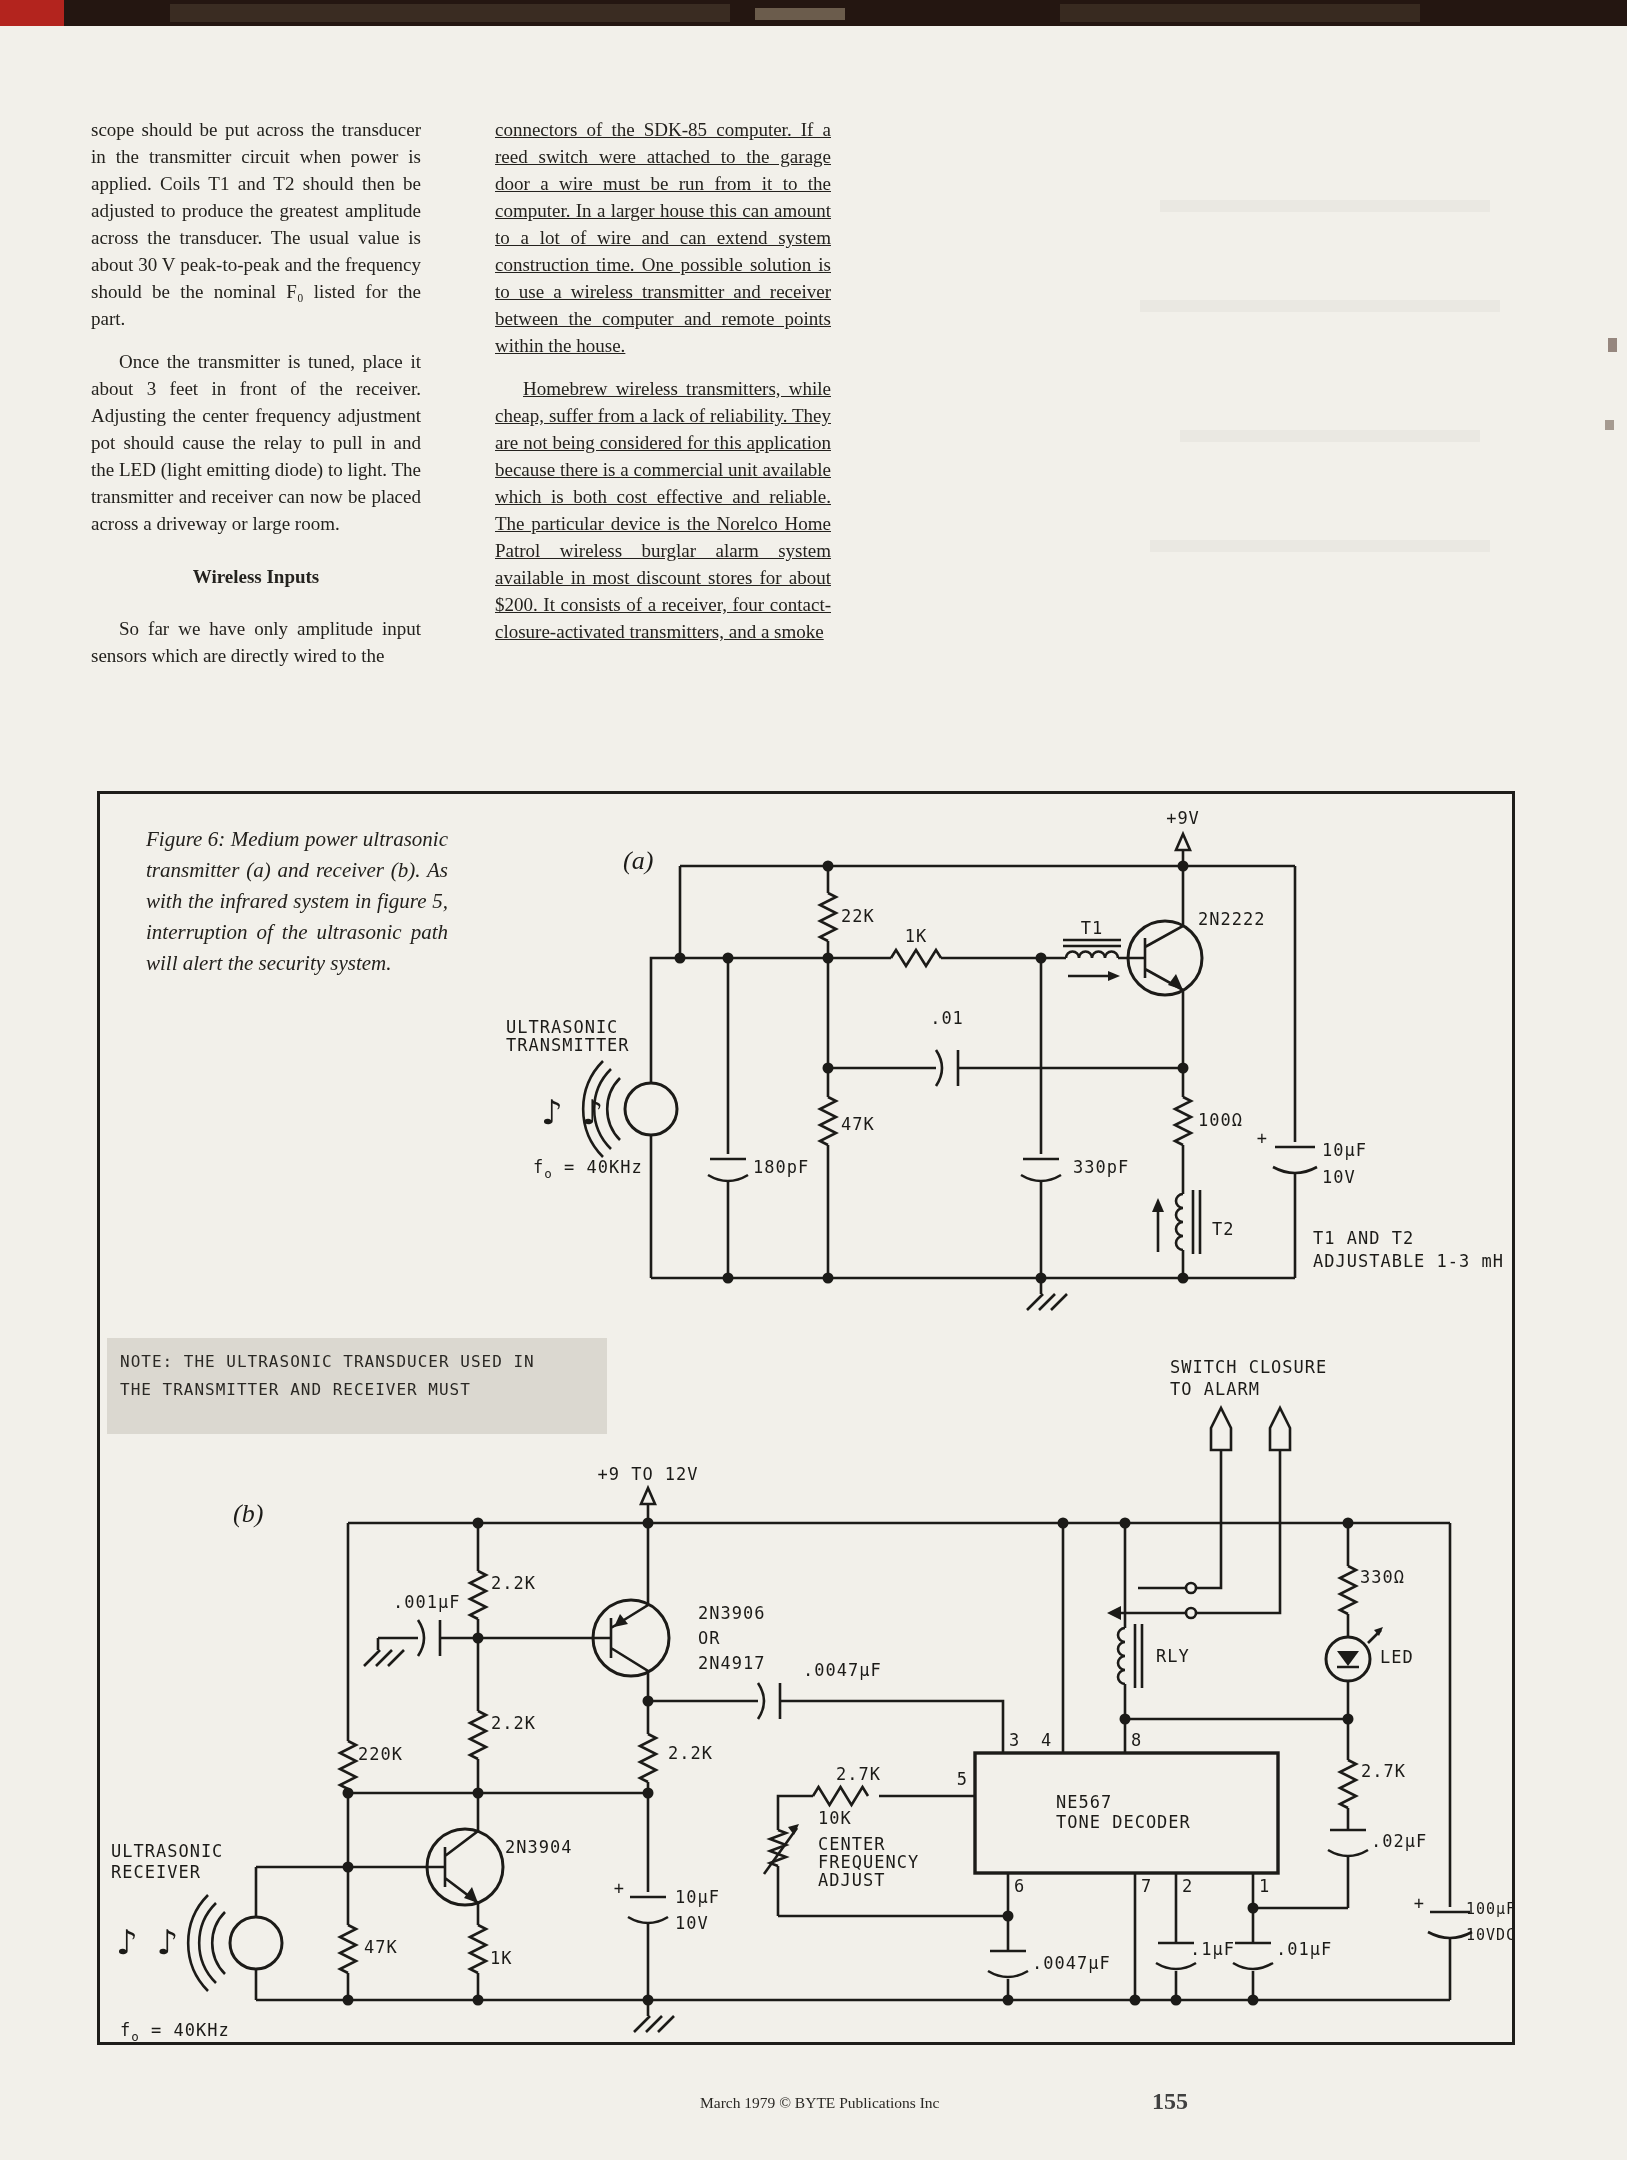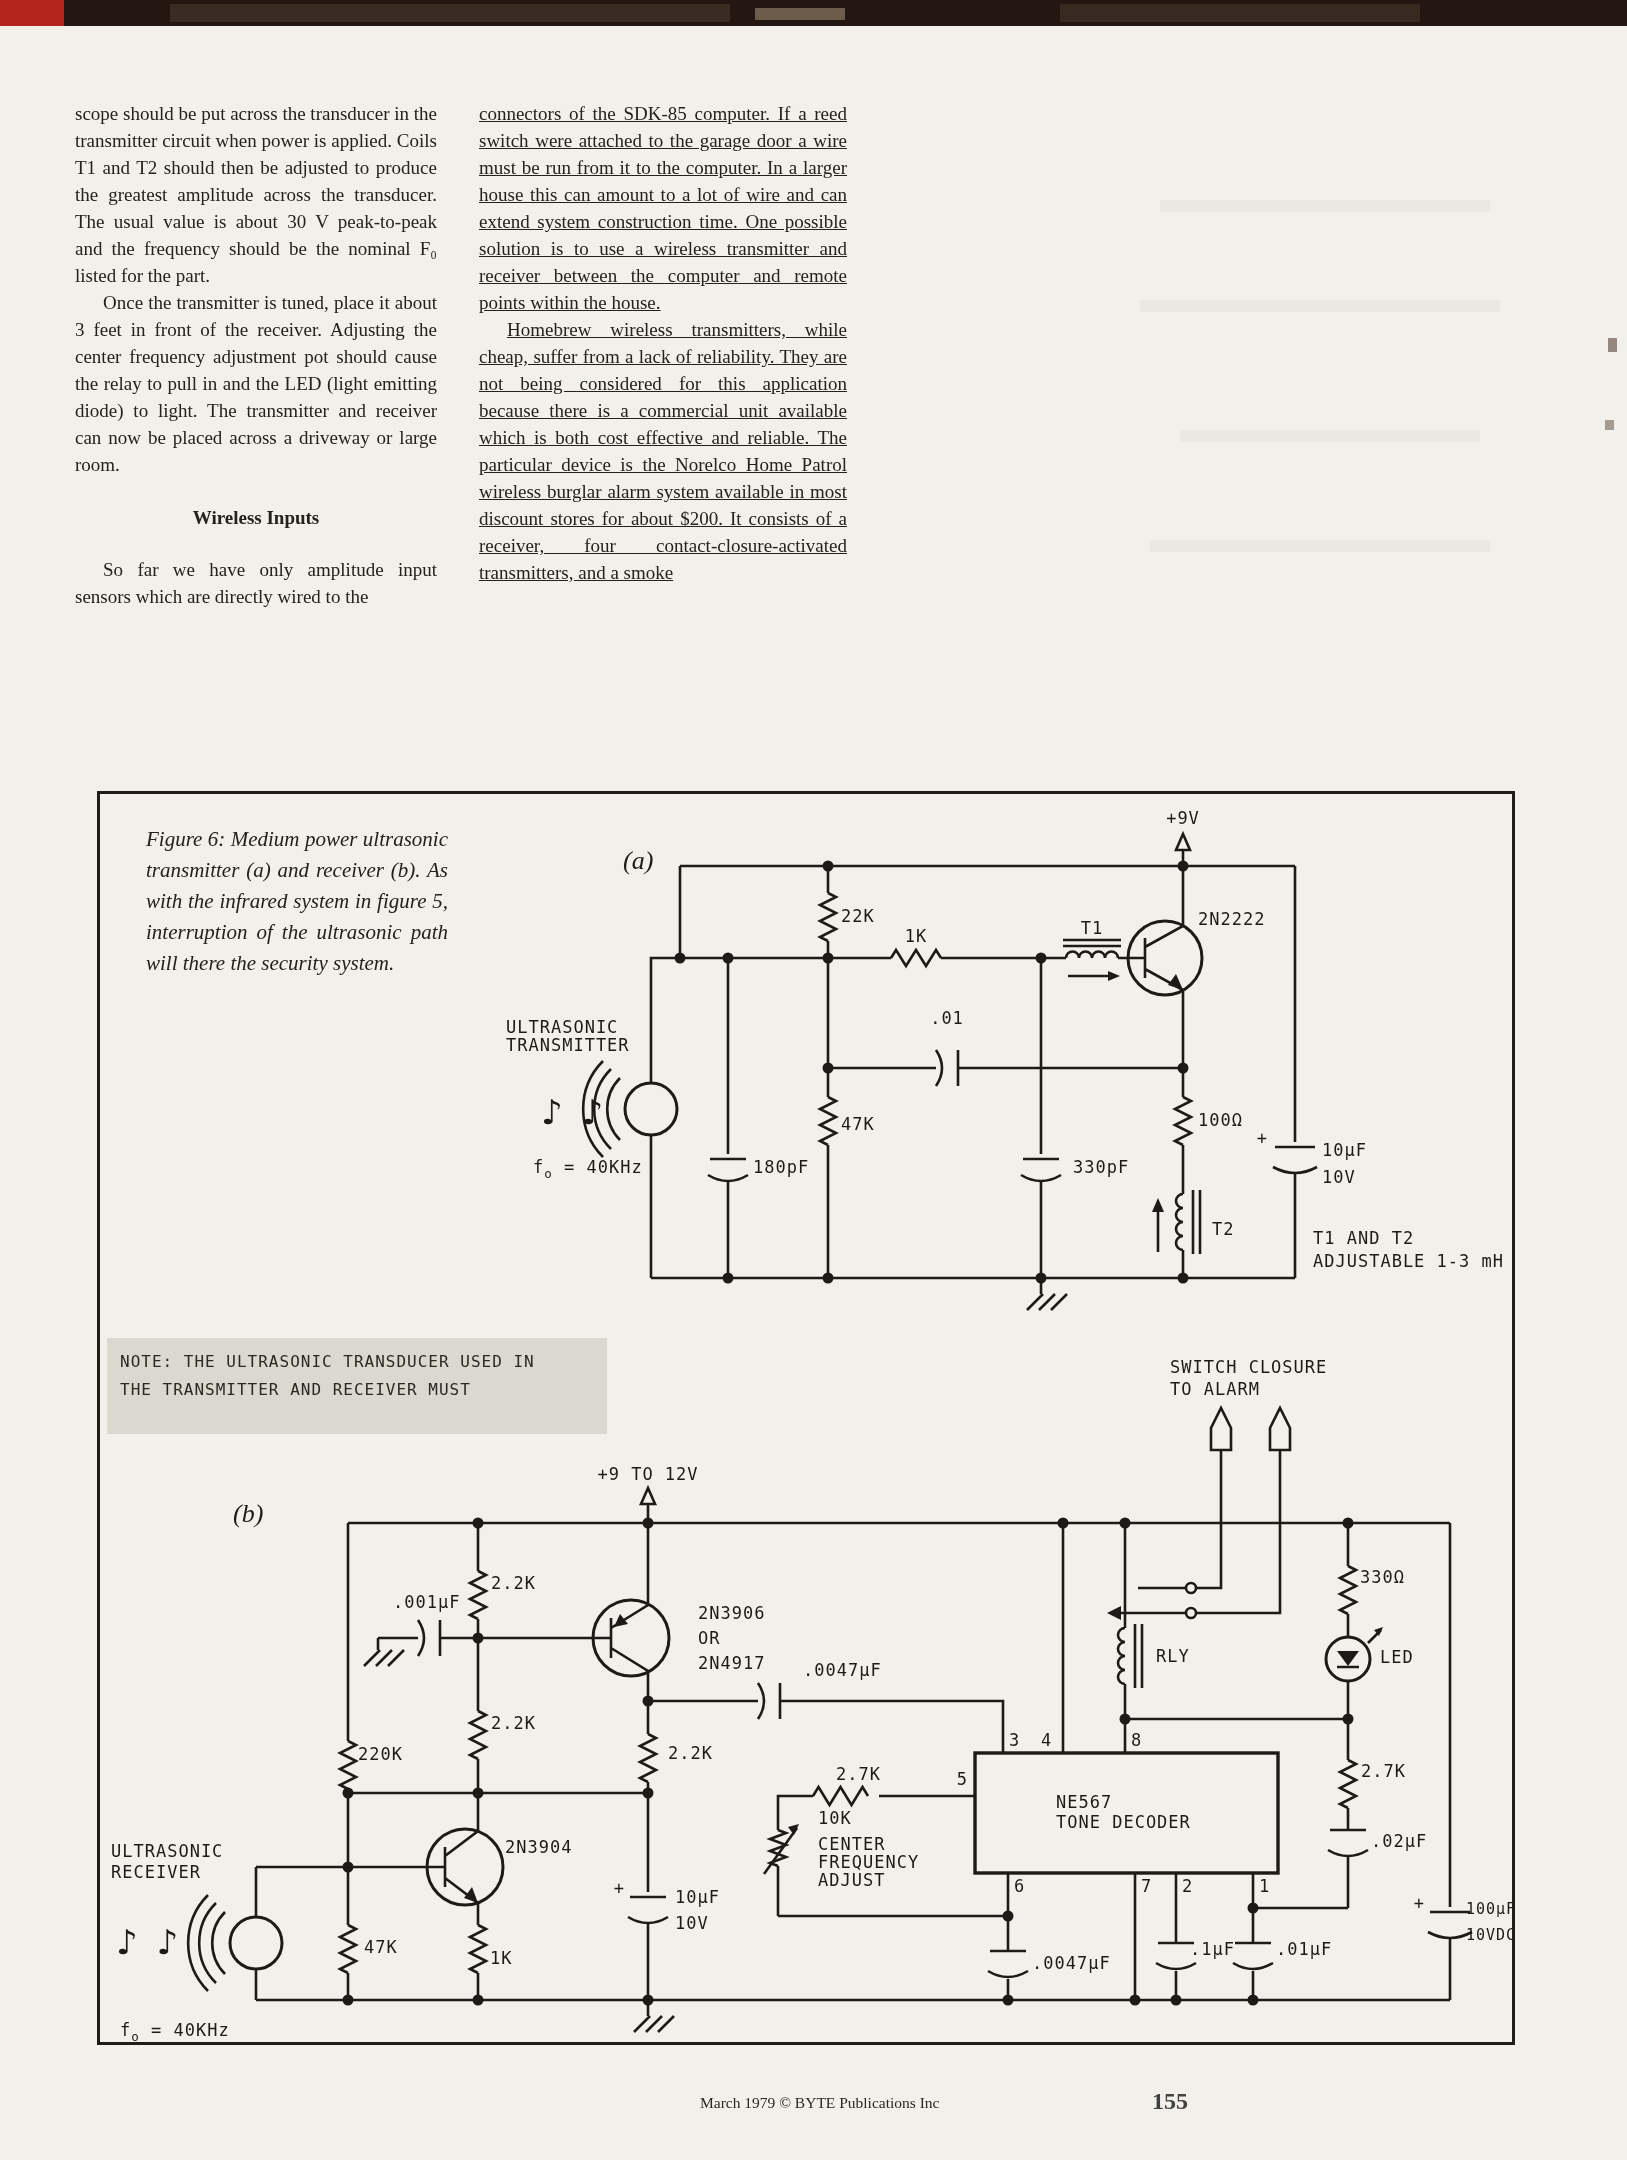--- a/index.html
+++ b/index.html
@@ -11,21 +11,21 @@
   .bandsmudge1{position:absolute;left:170px;top:4px;width:560px;height:18px;background:#3a2c22;}
   .bandsmudge2{position:absolute;left:1060px;top:4px;width:360px;height:18px;background:#382a20;}
   .bandsmudge3{position:absolute;left:755px;top:8px;width:90px;height:12px;background:#6b5c4c;}
   .edgetick1{position:absolute;left:1608px;top:338px;width:9px;height:14px;background:#4a3226;opacity:.55;}
   .edgetick2{position:absolute;left:1605px;top:420px;width:9px;height:10px;background:#4a3226;opacity:.45;}
   .ghost{position:absolute;background:#7a7468;opacity:.06;}
   
   .col{position:absolute;top:100px;text-align:justify;font-size:19px;line-height:27px;}
   .col-left{left:75px;width:362px;}
   .col-right{left:479px;width:368px;text-decoration:underline;}
-  .col p{margin:0;}
+  .col p{margin:16px;}
   .col p.indent{text-indent:28px;}
   .col h3{font-size:19px;line-height:27px;margin:26px 0 25px 0;font-weight:bold;text-align:center;}
   
   .figbox{position:absolute;left:97px;top:791px;width:1418px;height:1254px;
           border:3px solid #1e1d1a;box-sizing:border-box;background:#f2f0ea;}
   .caption{position:absolute;left:46px;top:30px;width:302px;font-style:italic;
            font-size:21px;line-height:31px;text-align:justify;color:#23211d;}
   .notebox{position:absolute;left:7px;top:544px;width:500px;height:96px;background:#dbd8d0;
            font-family:"DejaVu Sans Mono",monospace;font-size:16px;letter-spacing:1px;
            line-height:28px;color:#2a2824;padding:10px 0 12px 13px;box-sizing:border-box;}
@@ -378,21 +378,21 @@
             <circle class="f" cx="378" cy="1206" r="5.5"></circle>
           <circle class="f" cx="548" cy="1206" r="5.5"></circle>
             <circle class="f" cx="908" cy="1206" r="5.5"></circle>
           <circle class="f" cx="1035" cy="1206" r="5.5"></circle>
             <circle class="f" cx="1076" cy="1206" r="5.5"></circle>
           <circle class="f" cx="1153" cy="1206" r="5.5"></circle>
         </g>
       </g>
     </svg>
 
-    <div class="caption">Figure 6: Medium power ultrasonic transmitter (a) and receiver (b). As with the infrared system in figure 5, interruption of the ultrasonic path will there the security system.</div>
+    <div class="caption">Figure 6: Medium power ultrasonic transmitter (a) and receiver (b). As with the infrared system in figure 5, interruption of the ultrasonic path will alert the security system.</div>
 
     <div class="notebox">
       <div>NOTE: THE ULTRASONIC TRANSDUCER USED IN</div>
       <div>THE TRANSMITTER AND RECEIVER MUST</div>
     </div>
   </div>
 
   <div class="footer-credit">March 1979 © BYTE Publications Inc</div>
   <div class="footer-num">155</div>
 

